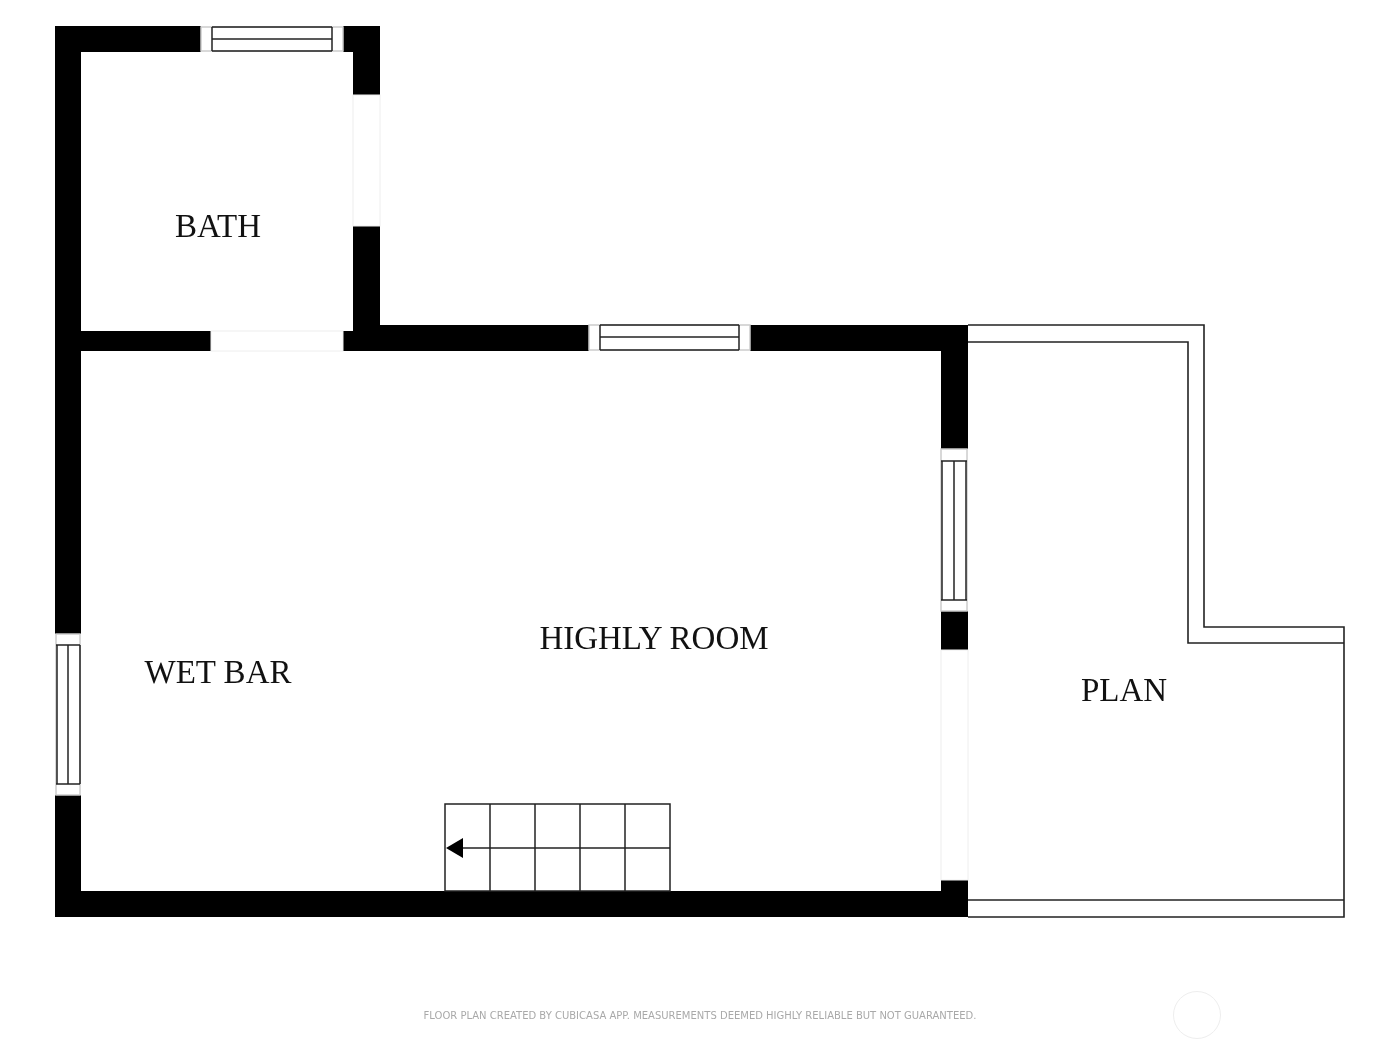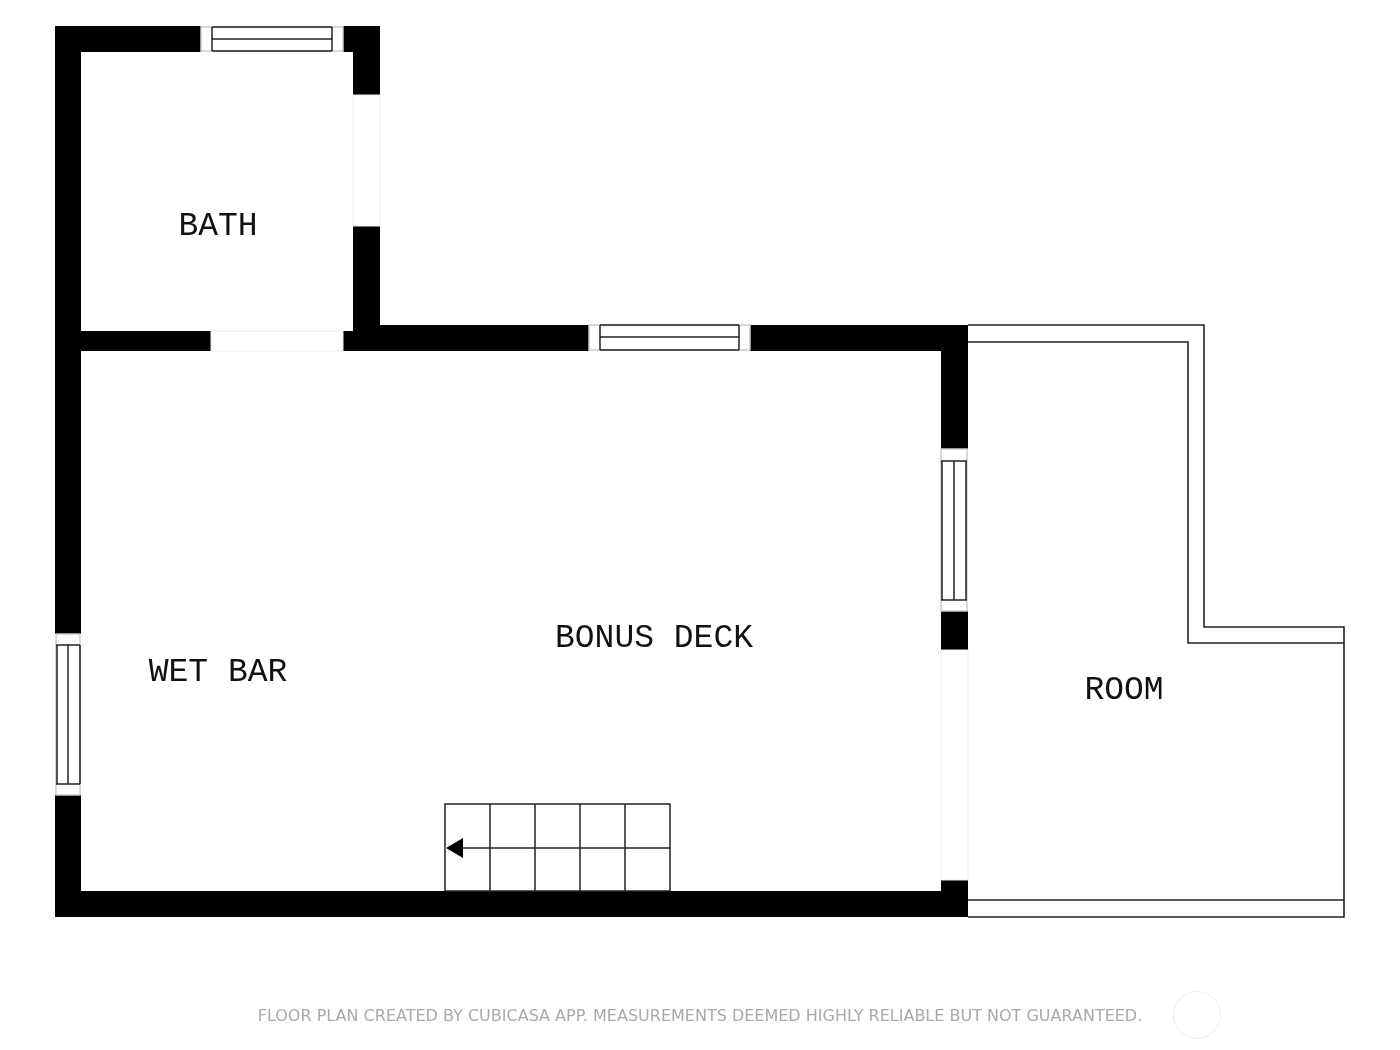--- a/index.html
+++ b/index.html
@@ -1,19 +1,19 @@
 <!DOCTYPE html>
 <html><head>
   <meta charset="utf-8">
   <style>
     html, body { margin: 0; padding: 0; background: #ffffff; }
     body { width: 1400px; height: 1050px; position: relative; overflow: hidden; font-family: "DejaVu Sans", sans-serif; }
     #plan { position: absolute; left: 0; top: 0; width: 1400px; height: 1050px; }
-    .room-label { position: absolute; color: #111111; font-family: Liberation Mono, monospace; font-size: 33px; white-space: nowrap; transform: translate(-50%, -50%); letter-spacing: 0px; }
-    .footer-note { position: absolute; left: 700px; top: 1015px; transform: translate(-50%, -50%); font-family: "DejaVu Sans", sans-serif; font-size: 16px; color: #a9a9a9; white-space: nowrap; letter-spacing: 0px; }
+    .room-label { position: absolute; color: #111111; font-family: Liberation Serif, serif; font-size: 33px; white-space: nowrap; transform: translate(-50%, -50%); letter-spacing: 0px; }
+    .footer-note { position: absolute; left: 700px; top: 1015px; transform: translate(-50%, -50%); font-family: "DejaVu Sans", sans-serif; font-size: 10px; color: #a9a9a9; white-space: nowrap; letter-spacing: 0px; }
     .logo-circle { position: absolute; left: 1173px; top: 991px; width: 46px; height: 46px; border: 1.5px solid #eeeeee; border-radius: 50%; }
   </style>
 </head>
 <body>
 
 <svg id="plan" viewBox="0 0 1400 1050" xmlns="http://www.w3.org/2000/svg">
 
   <g fill="#000000">
 
     <rect x="55" y="26" width="146" height="26"></rect>
@@ -104,17 +104,17 @@
     <line x1="535" y1="804" x2="535" y2="891"></line>
     <line x1="580" y1="804" x2="580" y2="891"></line>
     <line x1="625" y1="804" x2="625" y2="891"></line>
     <line x1="460" y1="848" x2="670" y2="848"></line>
     <polygon points="446,848 463,838 463,858" fill="#000000" stroke="none"></polygon>
   </g>
 </svg>
 
 <div class="room-label" style="left:218px; top:226px;">BATH</div>
 <div class="room-label" style="left:218px; top:672px;">WET BAR</div>
-<div class="room-label" style="left:654px; top:638px;">BONUS DECK</div>
-<div class="room-label" style="left:1124px; top:690px;">ROOM</div>
+<div class="room-label" style="left:654px; top:638px;">HIGHLY ROOM</div>
+<div class="room-label" style="left:1124px; top:690px;">PLAN</div>
 
 <div class="footer-note">FLOOR PLAN CREATED BY CUBICASA APP. MEASUREMENTS DEEMED HIGHLY RELIABLE BUT NOT GUARANTEED.</div>
 <div class="logo-circle"></div>
 
 </body></html>

